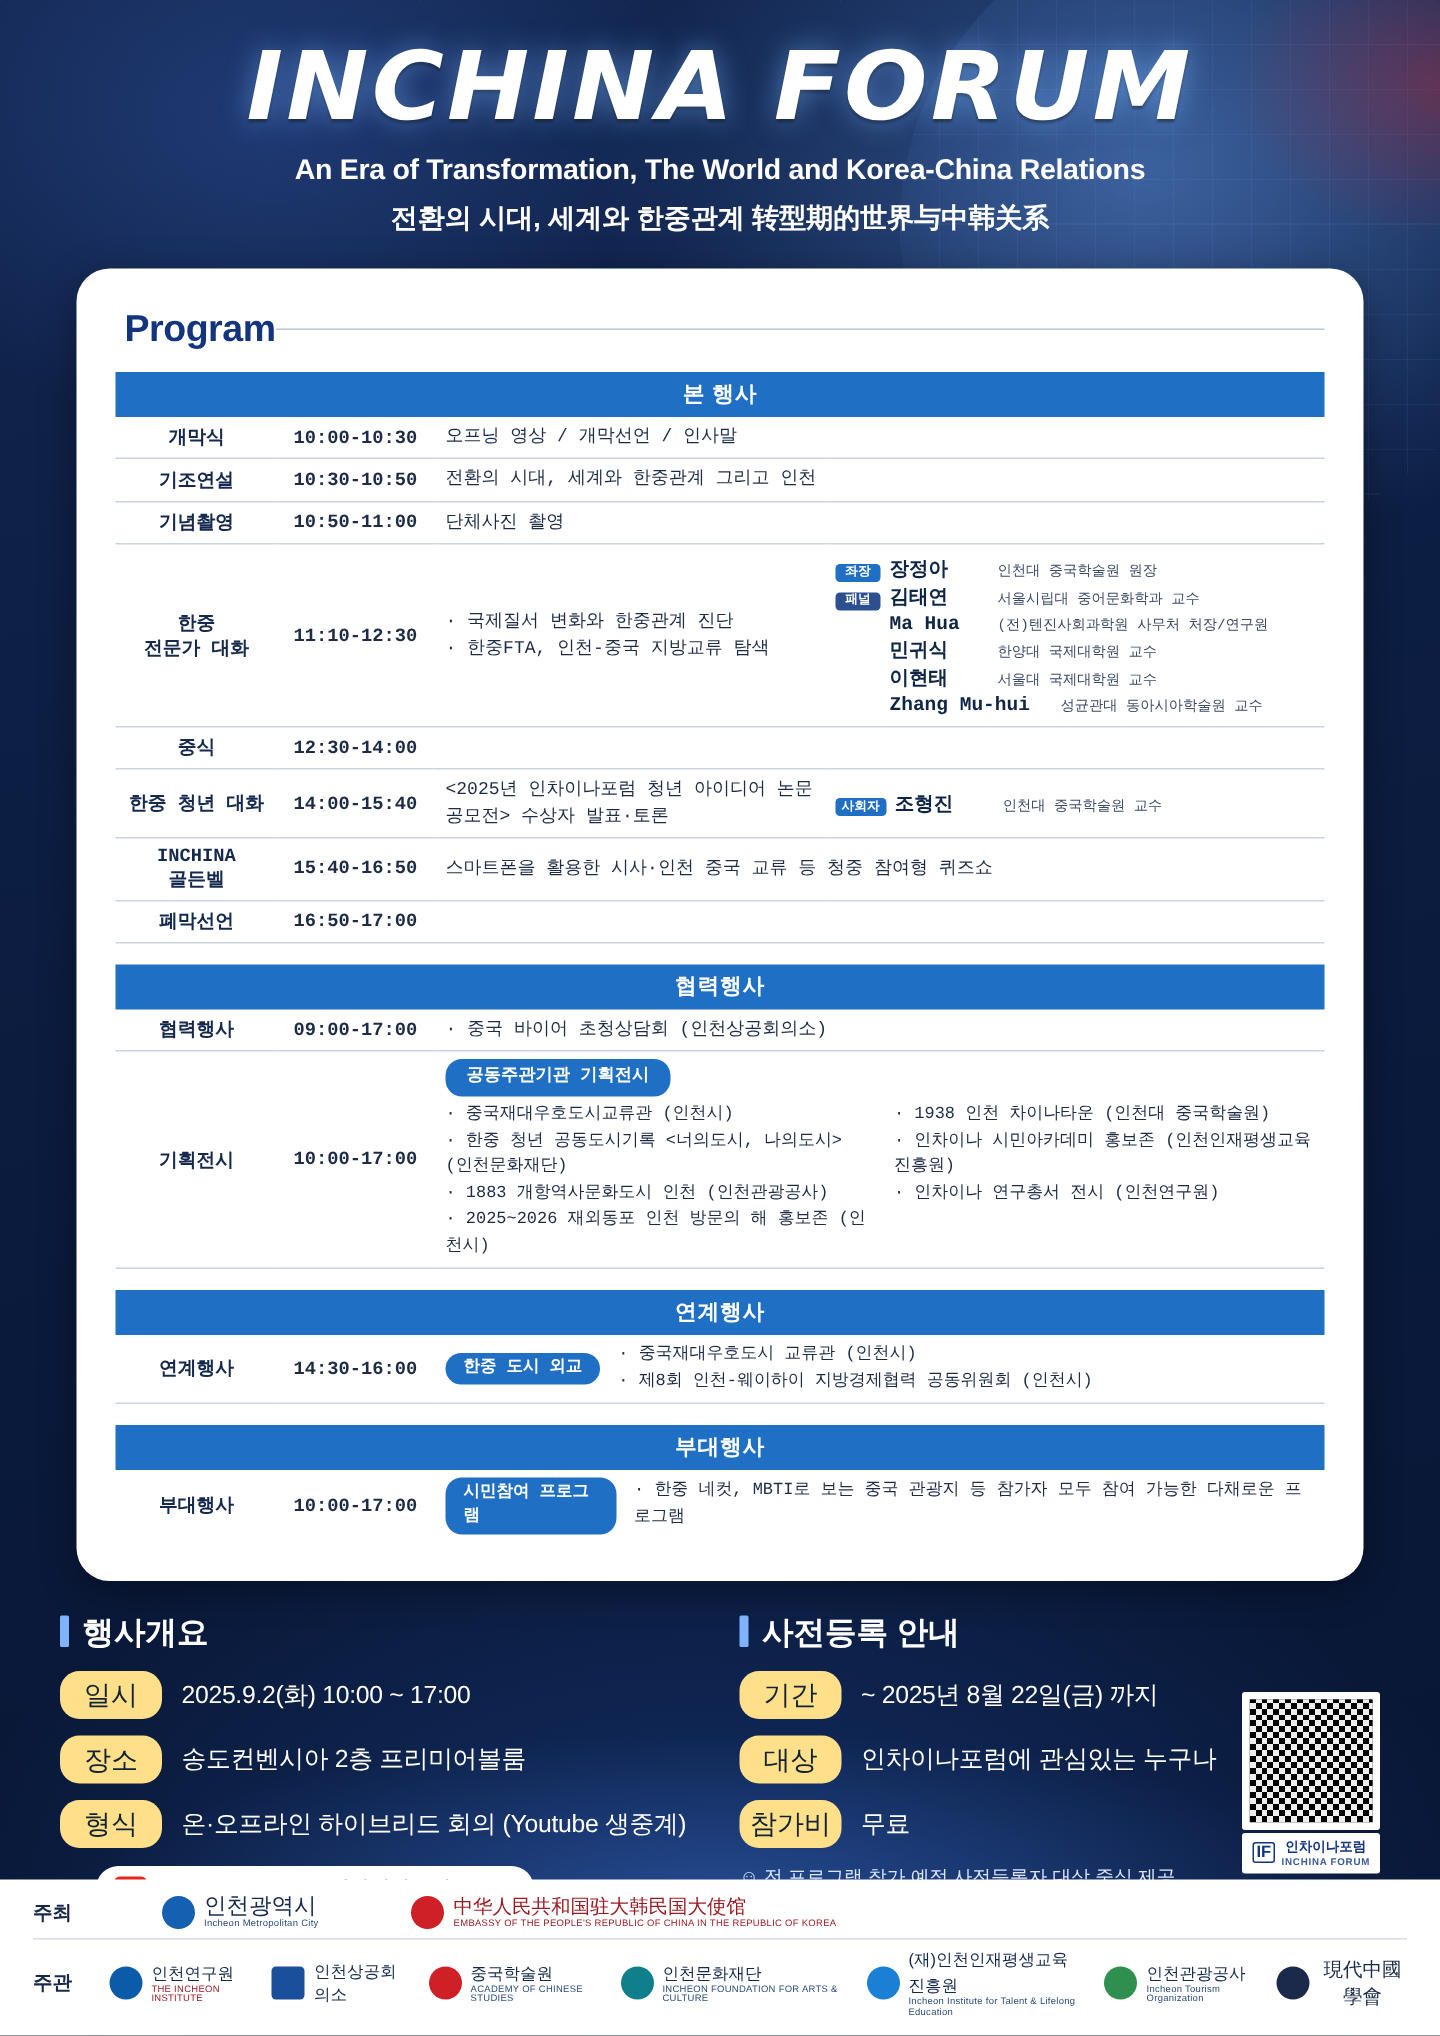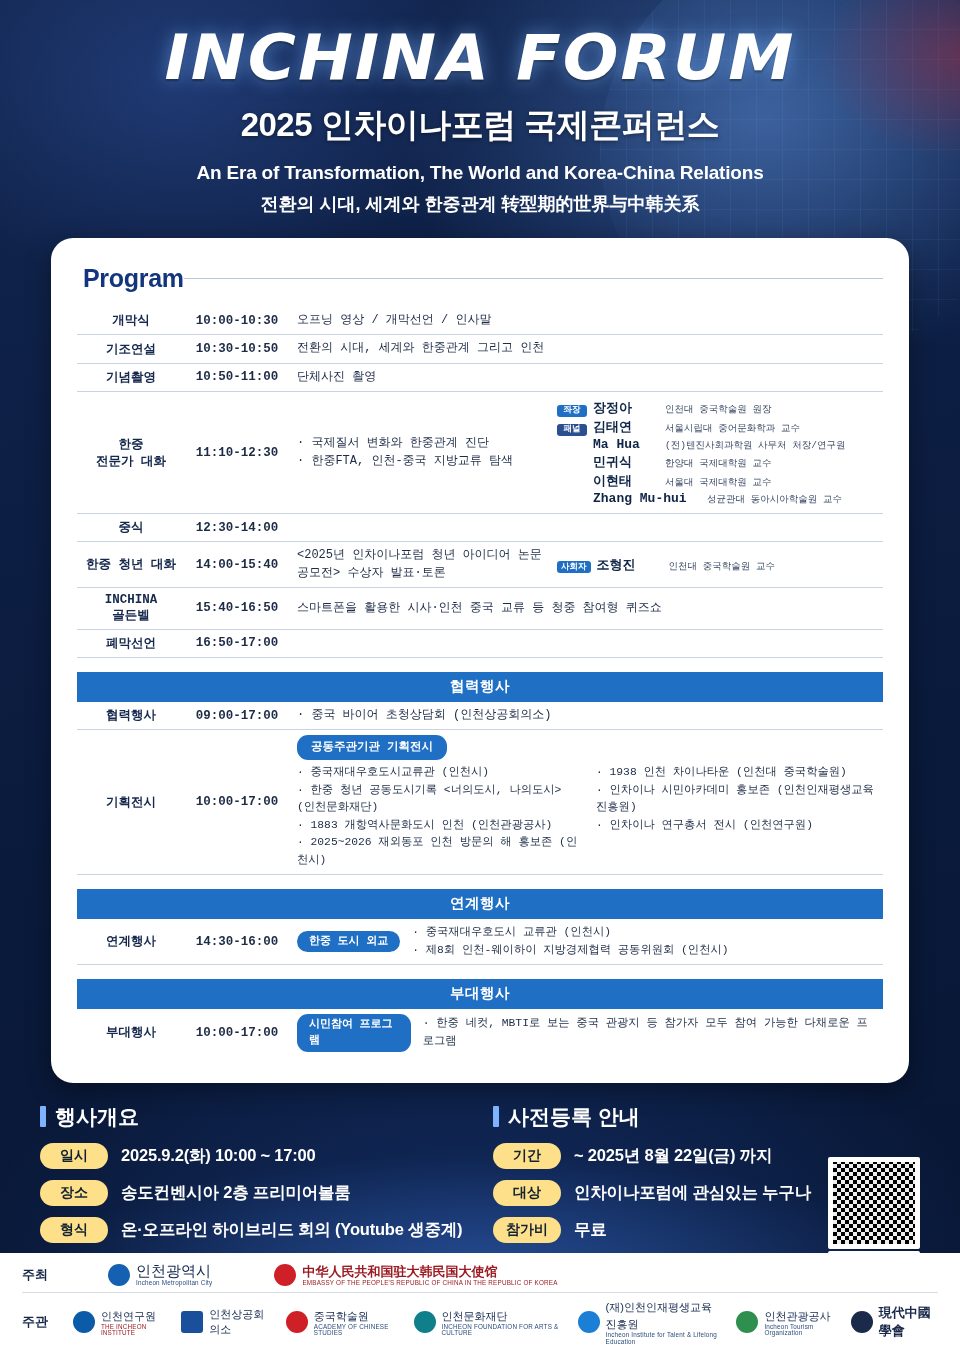--- a/index.html
+++ b/index.html
@@ -119,24 +119,24 @@
   
   .info {
     position:relative; width:880px; margin:20px auto 0; display:flex; gap:26px; color:#fff;
   }
   .info-col { flex:1; }
   .info-head { display:flex; align-items:center; gap:9px; margin-bottom:12px;}
   .info-bar { width:6px; height:21px; background:#7fb3ff; border-radius:1px;}
   .info-title { font-size:21px; font-weight:bold; }
   .kv { display:flex; align-items:center; gap:13px; margin-bottom:11px; }
   .key {
-    width:68px; text-align:center; font-size:14px; font-weight:bold; color:#123;
+    width:68px; text-align:center; font-size:18px; font-weight:normal; color:#123;
     background:#ffe08a; border-radius:13px; padding:4px 0;
   }
-  .val { font-size:16.5px; font-weight:bold; color:#ffffff; letter-spacing:-0.2px;}
+  .val { font-size:16.5px; font-weight:normal; color:#ffffff; letter-spacing:-0.2px;}
   .note { font-size:12.5px; color:#dbe6ff; margin-top:4px; }
 
   .yt {
     margin:12px 0 0 24px; width:292px; height:30px; background:#fff; border-radius:15px;
     display:flex; align-items:center; gap:9px; padding:0 12px; color:#14213d;
     font-size:13.5px; font-weight:bold;
   }
   .yt-play { width:22px; height:16px; background:#e8241a; border-radius:4px; position:relative; }
   .yt-play::after { content:""; position:absolute; left:8px; top:4px; border-left:7px solid #fff; border-top:4px solid transparent; border-bottom:4px solid transparent;}
   .yt-search { margin-left:auto; font-size:13px; color:#14213d; }
@@ -172,47 +172,47 @@
   .f-mark.red { background:#cf2027; }
   .f-mark.sq { border-radius:3px; background:#1a4f9c; }
   .f-mark.grn { background:#2f8f4e; }
   .f-mark.dark { background:#1b2a4a; }
   .f-mark.teal { background:#0f7f8c; }
   .f-txt { line-height:1.05; }
   .f-kr { font-size:12.5px; font-weight:normal; color:#13284c; }
   .f-kr.sm { font-size:11px; }
   .f-en { display:block; font-size:6.3px; color:#2a4b7c; letter-spacing:.2px; }
   .f-en.red { color:#9c1b22; }
-  .f-cn { font-size:13px; font-weight:bold; color:#9c1b22; }
+  .f-cn { font-size:13px; font-weight:normal; color:#9c1b22;text-align:center; }
   .divider { height:1px; background:#d7dce5; margin:3px 0 5px; }
 </style>
 </head>
 <body>
 
 <div class="bg">
   <div class="bg-globe"></div>
   <div class="bg-lines"></div>
   <div class="bg-red"></div>
   <div class="bg-bottomglow"></div>
 </div>
 
 <header>
   <div class="forum-title">INCHINA FORUM</div>
-  <div class="sub-kor">2025 인차이나포럼 국제콘퍼런스</div>
   <div class="sub-eng">An Era of Transformation, The World and Korea-China Relations</div>
   <div class="sub-chn">전환의 시대, 세계와 한중관계  转型期的世界与中韩关系</div>
 </header>
 
 <div class="card">
 
   <div class="card-title-row">
     <div class="card-title">Program</div>
     <div class="card-title-rule"></div>
   </div>
 
+  <div class="band">본 행사</div>
   <table>
     <tbody>
         <tr class="rowline">
       <td class="c-name">개막식</td>
       <td class="c-time">10:00-10:30</td>
       <td class="c-desc" colspan="2">오프닝 영상 / 개막선언 / 인사말</td>
     </tr>
     <tr class="rowline">
       <td class="c-name">기조연설</td>
       <td class="c-time">10:30-10:50</td>

